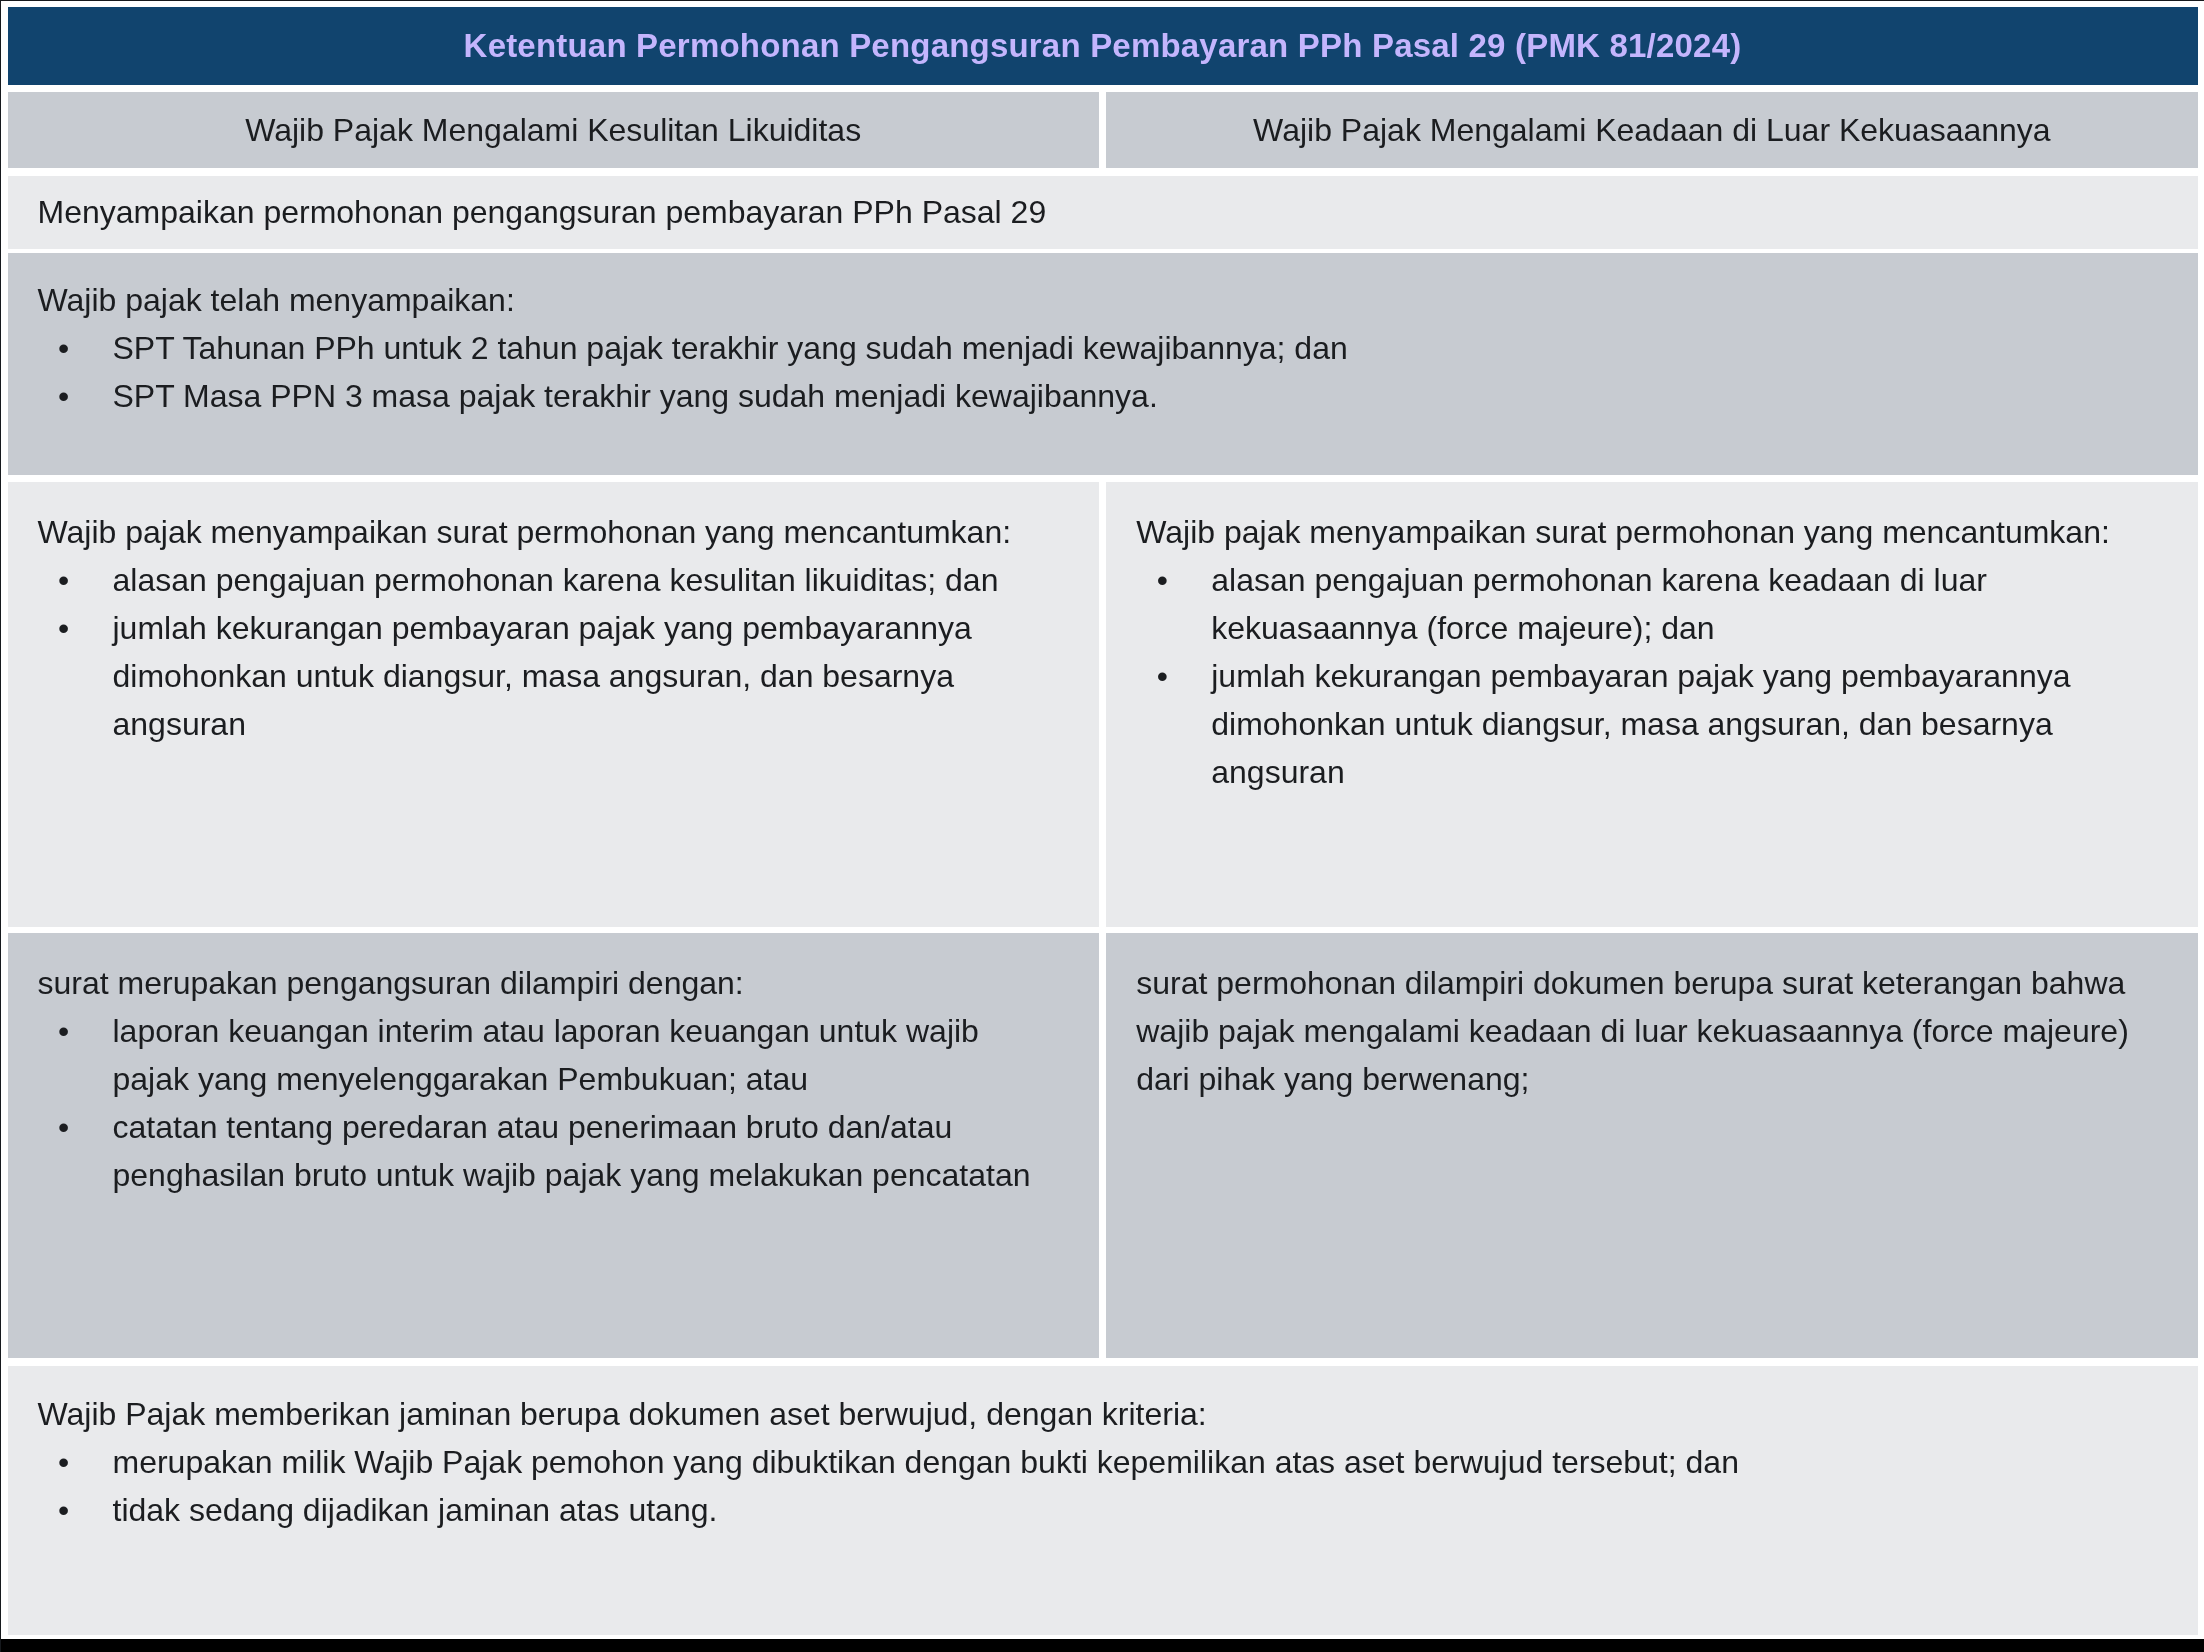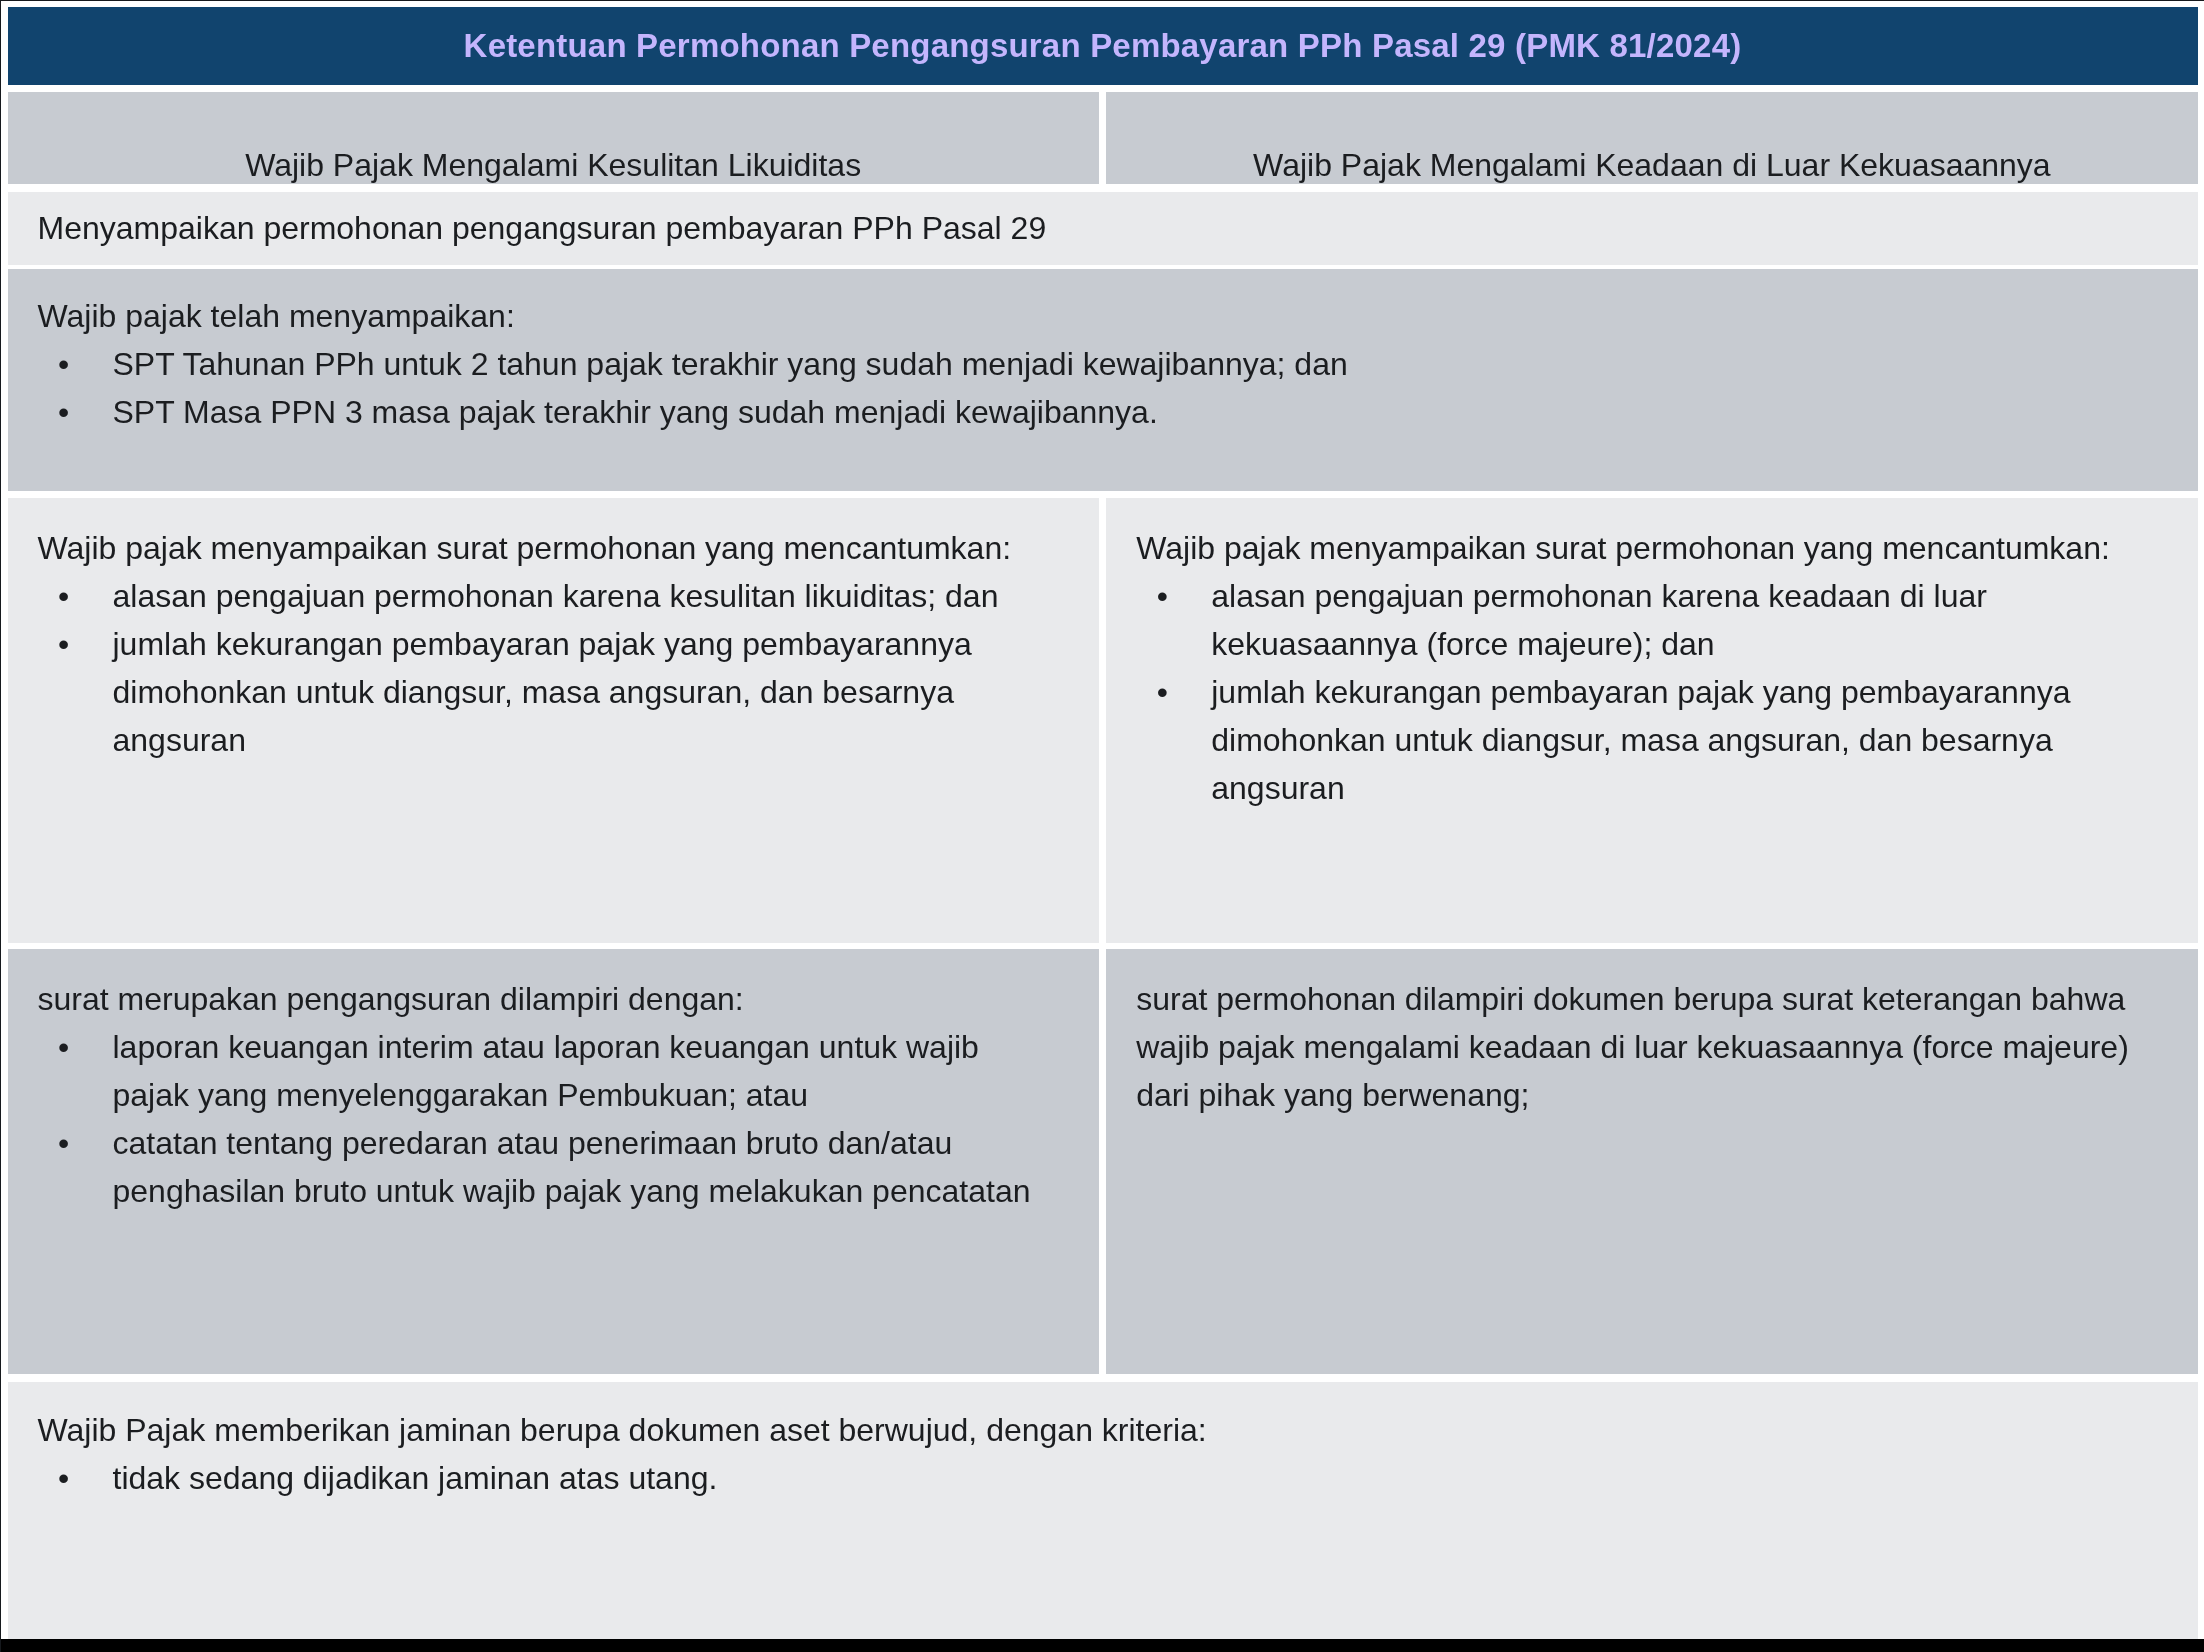--- a/index.html
+++ b/index.html
@@ -28,24 +28,24 @@
     font-size: 33px;
     font-weight: bold;
     margin-bottom: 7.5px;
     letter-spacing: 0.2px;
   }
 
   
   .colheads { display: flex; gap: 7.5px; margin-bottom: 7.5px; }
   .colhead {
     flex: 1;
-    height: 92px;
+    height: 76px;
     background: #c7cbd1;
     display: flex;
-    align-items: flex-end;
+    align-items: center;
     justify-content: center;
     font-size: 32px;
   }
 
   
   .light { background: #e9eaec; }
   .gray  { background: #c7cbd1; }
 
   .row-submit {
     height: 73px;
@@ -174,20 +174,21 @@
       </ul>
     </div>
     <div class="cell gray">
       <div class="lead">surat permohonan dilampiri dokumen berupa surat keterangan bahwa wajib pajak mengalami keadaan di luar kekuasaannya (force majeure) dari pihak yang berwenang;</div>
     </div>
   </div>
 
   <div class="row-guarantee light">
     <div class="lead">Wajib Pajak memberikan jaminan berupa dokumen aset berwujud, dengan kriteria:</div>
     <ul class="bullets mt-guarantee">
+      <li>merupakan milik Wajib Pajak pemohon yang dibuktikan dengan bukti kepemilikan atas aset berwujud tersebut; dan</li>
       <li>tidak sedang dijadikan jaminan atas utang.</li>
     </ul>
   </div>
 
   <div class="bottom-bar"></div>
 
 </div>
 
 
 </body></html>

